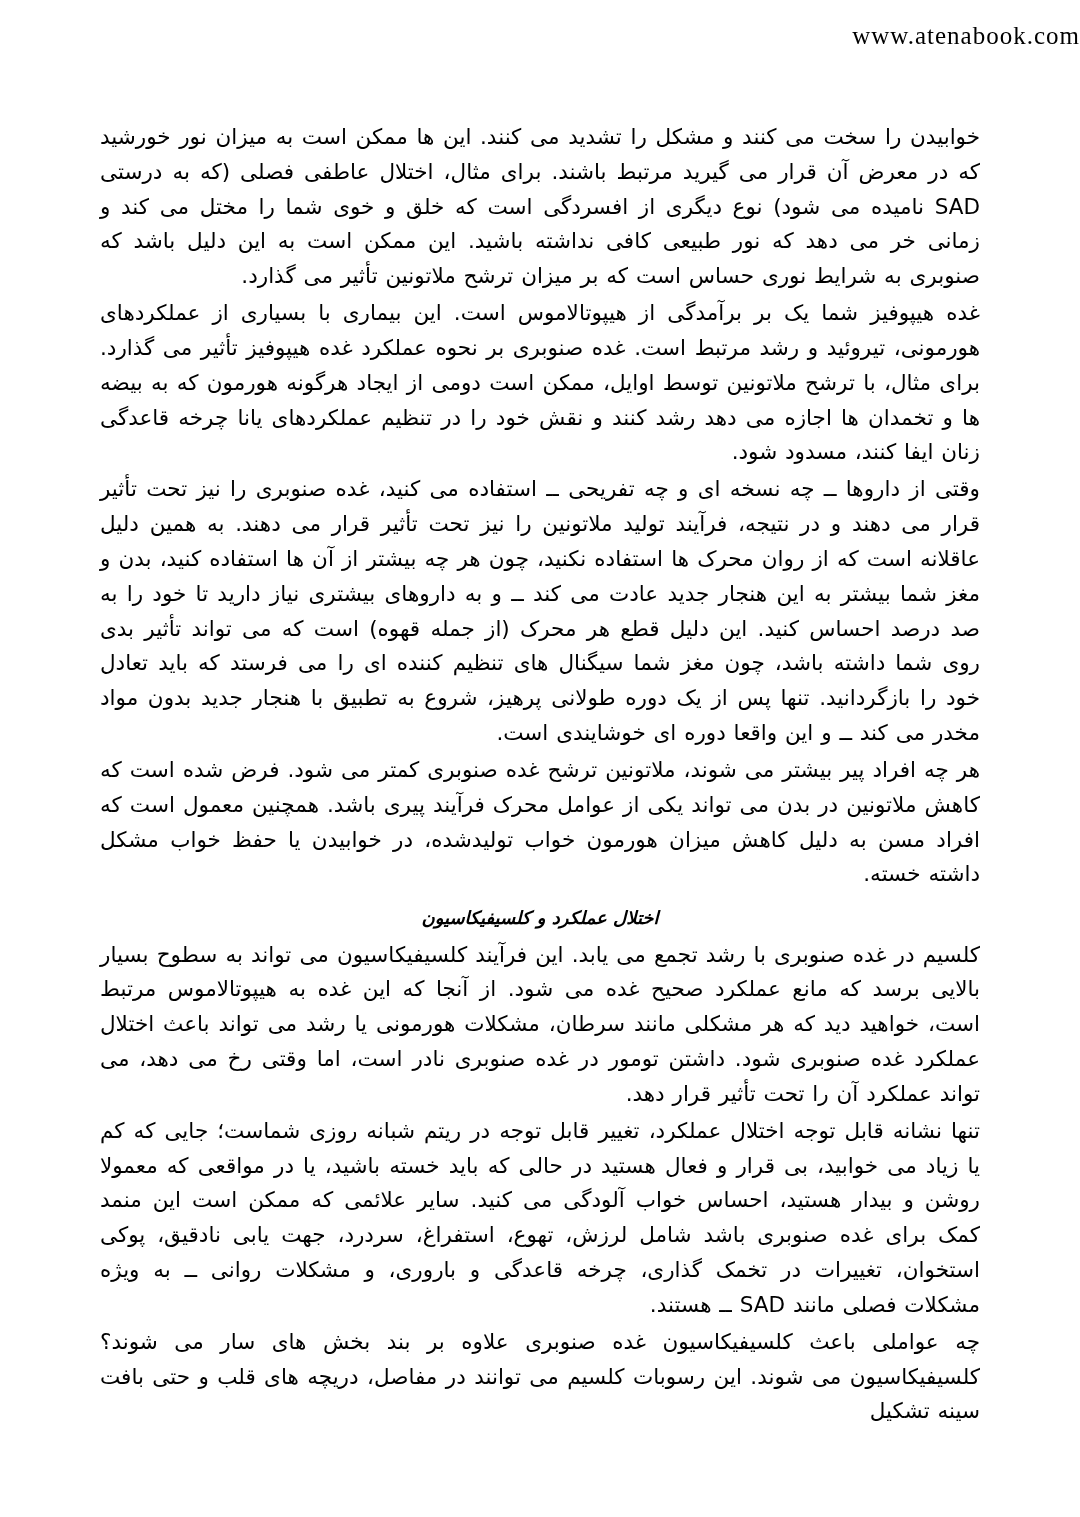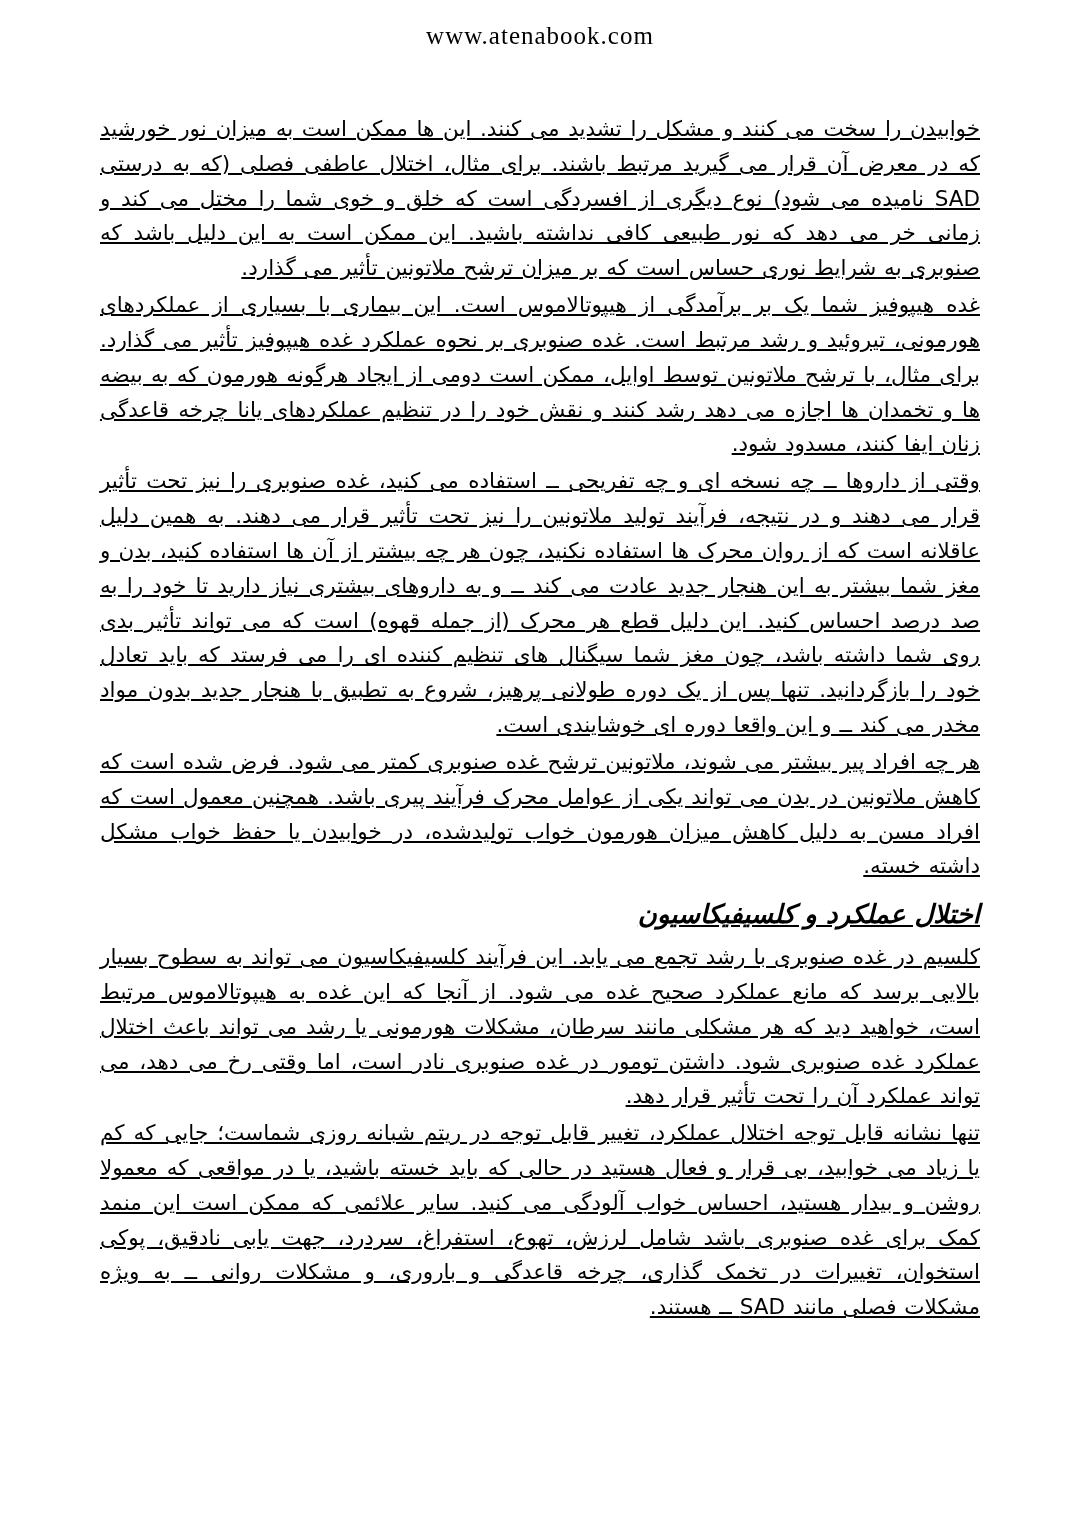--- a/index.html
+++ b/index.html
@@ -17,55 +17,54 @@
   }
   .page {
     width: 1080px;
     height: 1517px;
     box-sizing: border-box;
     padding: 0;
     position: relative;
   }
   .site-header {
     width: 100%;
-    text-align: center;
+    text-align: right;
     font-family: "Liberation Serif", serif;
     font-size: 25px;
     letter-spacing: 1px;
     color: #000;
     padding-top: 22px;
     direction: ltr;
   }
   .content {
-    margin: 0 auto;
+    margin: 8px auto;
     width: 880px;
     padding-top: 62px;
     direction: rtl;
     text-align: justify;
-    text-decoration: underline;
   }
   p.para {
     font-family: "DejaVu Sans", sans-serif;
     font-size: 21.5px;
     line-height: 1.62;
     margin: 0 0 2px 0;
     text-align: justify;
     text-justify: inter-word;
     word-spacing: 1px;
   }
   p.para:last-child {
     margin-bottom: 0;
   }
   h2.heading {
     font-family: "DejaVu Sans", sans-serif;
-    font-size: 26px;
+    font-size: 18px;
     font-weight: bold;
     font-style: italic;
     margin: 14px 0 8px 0;
-    text-align: right;
+    text-align: center;
     line-height: 1.3;
   }
 </style>
 </head>
 <body>
 
 <div class="page">
 
   <div class="site-header">www.atenabook.com</div>
 
@@ -78,15 +77,16 @@
     <p class="para">وقتی از داروها ــ چه نسخه ای و چه تفریحی ــ استفاده می کنید، غده صنوبری را نیز تحت تأثیر قرار می دهند و در نتیجه، فرآیند تولید ملاتونین را نیز تحت تأثیر قرار می دهند. به همین دلیل عاقلانه است که از روان محرک ها استفاده نکنید، چون هر چه بیشتر از آن ها استفاده کنید، بدن و مغز شما بیشتر به این هنجار جدید عادت می کند ــ و به داروهای بیشتری نیاز دارید تا خود را به صد درصد احساس کنید. این دلیل قطع هر محرک (از جمله قهوه) است که می تواند تأثیر بدی روی شما داشته باشد، چون مغز شما سیگنال های تنظیم کننده ای را می فرستد که باید تعادل خود را بازگردانید. تنها پس از یک دوره طولانی پرهیز، شروع به تطبیق با هنجار جدید بدون مواد مخدر می کند ــ و این واقعا دوره ای خوشایندی است.</p>
 
     <p class="para">هر چه افراد پیر بیشتر می شوند، ملاتونین ترشح غده صنوبری کمتر می شود. فرض شده است که کاهش ملاتونین در بدن می تواند یکی از عوامل محرک فرآیند پیری باشد. همچنین معمول است که افراد مسن به دلیل کاهش میزان هورمون خواب تولیدشده، در خوابیدن یا حفظ خواب مشکل داشته خسته.</p>
 
     <h2 class="heading">اختلال عملکرد و کلسیفیکاسیون</h2>
 
     <p class="para">کلسیم در غده صنوبری با رشد تجمع می یابد. این فرآیند کلسیفیکاسیون می تواند به سطوح بسیار بالایی برسد که مانع عملکرد صحیح غده می شود. از آنجا که این غده به هیپوتالاموس مرتبط است، خواهید دید که هر مشکلی مانند سرطان، مشکلات هورمونی یا رشد می تواند باعث اختلال عملکرد غده صنوبری شود. داشتن تومور در غده صنوبری نادر است، اما وقتی رخ می دهد، می تواند عملکرد آن را تحت تأثیر قرار دهد.</p>
 
     <p class="para">تنها نشانه قابل توجه اختلال عملکرد، تغییر قابل توجه در ریتم شبانه روزی شماست؛ جایی که کم یا زیاد می خوابید، بی قرار و فعال هستید در حالی که باید خسته باشید، یا در مواقعی که معمولا روشن و بیدار هستید، احساس خواب آلودگی می کنید. سایر علائمی که ممکن است این منمد کمک برای غده صنوبری باشد شامل لرزش، تهوع، استفراغ، سردرد، جهت یابی نادقیق، پوکی استخوان، تغییرات در تخمک گذاری، چرخه قاعدگی و باروری، و مشکلات روانی ــ به ویژه مشکلات فصلی مانند SAD ــ هستند.</p>
 
+    <p class="para">چه عواملی باعث کلسیفیکاسیون غده صنوبری علاوه بر بند بخش های سار می شوند؟ کلسیفیکاسیون می شوند. این رسوبات کلسیم می توانند در مفاصل، دریچه های قلب و حتی بافت سینه تشکیل</p>
 
   </div>
 </div>
 
 </body></html>

